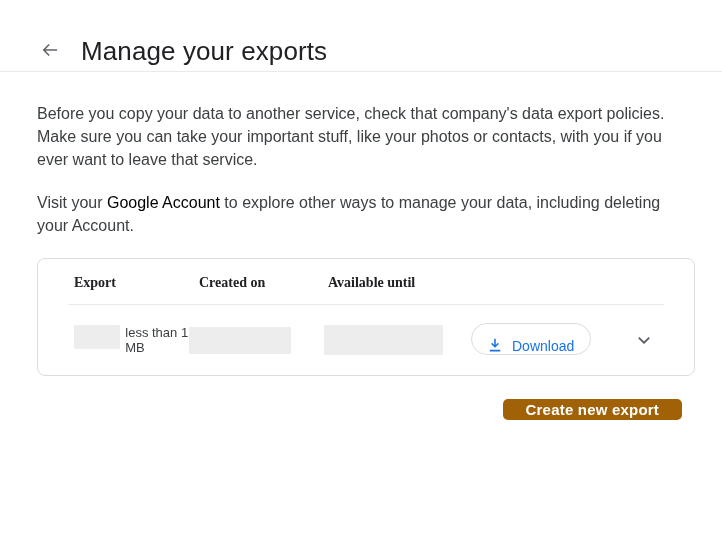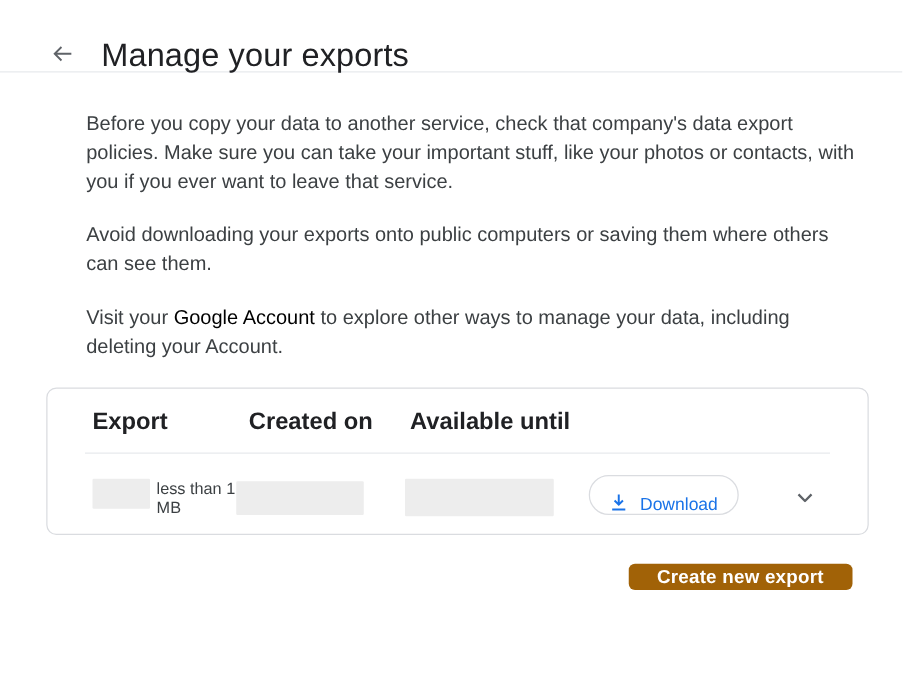--- a/index.html
+++ b/index.html
@@ -1,37 +1,37 @@
 <!DOCTYPE html>
 <html><head>
 <meta charset="utf-8">
 <style>
   * { margin:0; padding:0; box-sizing:border-box; }
   html,body { width:722px; height:554px; background:#ffffff; overflow:hidden;
               font-family:"Liberation Sans", sans-serif; }
 
   
-  .app-header { height:58px; display:flex; align-items:center;
+  .app-header { height:72px; display:flex; align-items:center;
                 padding:32px 0 0 38px; border-bottom:1px solid #e8eaed; }
   .back-btn { width:24px; height:24px; display:flex; align-items:center; justify-content:center;
               background:none; border:none; cursor:pointer; }
   .page-title { margin-left:19px; font-size:26px; font-weight:400; color:#202124; letter-spacing:0.1px; }
 
   
   .intro { margin:30px 37px 0 37px; }
-  .intro p { font-size:16px; line-height:23px; color:#3c4043; margin-top:20px;margin-left:32px; }
+  .intro p { font-size:16px; line-height:23px; color:#3c4043; margin-top:20px; }
   .intro p:first-child { margin-top:0; }
   .intro a { color:#000000; text-decoration:none; cursor:pointer; }
 
   
   .exports-card { margin:21px 0 0 37px; width:658px; height:118px;
                   border:1px solid #dadce0; border-radius:8px; background:#fff; }
   .thead { display:grid; grid-template-columns:125px 129px 143px 1fr;
            margin:16px 36px 0 36px; }
-  .thead .th { font-size:19px; font-weight:700; color:#202124; }
+  .thead .th { font-size:14px; font-weight:700; color:#202124;font-family:Liberation Serif, serif; }
   .thead-divider { border:none; border-top:1px solid #e8eaed; margin:13px 30px 0 30px; }
   .trow { display:grid; grid-template-columns:125px 129px 143px 157px 1fr;
           align-items:center; padding:0 36px; height:70px; }
 
   .export-cell { display:flex; flex-direction:row; align-items:flex-start; gap:5px; }
   .redacted { background:#ededed; border-radius:1px; filter:blur(0.6px); }
   .redacted.name      { width:54px;  height:24px; }
   .redacted.created   { width:102px; height:27px; margin-left:-10px; }
   .redacted.available { width:119px; height:30px; margin-left:-4px; }
   .size-label { font-size:13px; color:#3c4043; }
@@ -60,21 +60,20 @@
         <path d="M20.5 12H4.5 M11 5.5 L4.5 12 L11 18.5" stroke="#5f6368" stroke-width="1.8" fill="none"></path>
       </svg>
     </span>
   </button>
   <h1 class="page-title">Manage your exports</h1>
 </header>
 
 <main>
   <section class="intro">
     <p>Before you copy your data to another service, check that company's data export policies. Make sure you can take your important stuff, like your photos or contacts, with you if you ever want to leave that service.</p>
-    <p>Avoid downloading your exports onto public computers or saving them where others can see them.</p>
     <p><span>Visit your </span><a>Google Account</a><span> to explore other ways to manage your data, including deleting your Account.</span></p>
   </section>
 
   <section class="exports-card">
     <div class="thead">
       <div class="th">Export</div>
       <div class="th">Created on</div>
       <div class="th">Available until</div>
     </div>
     <hr class="thead-divider">

